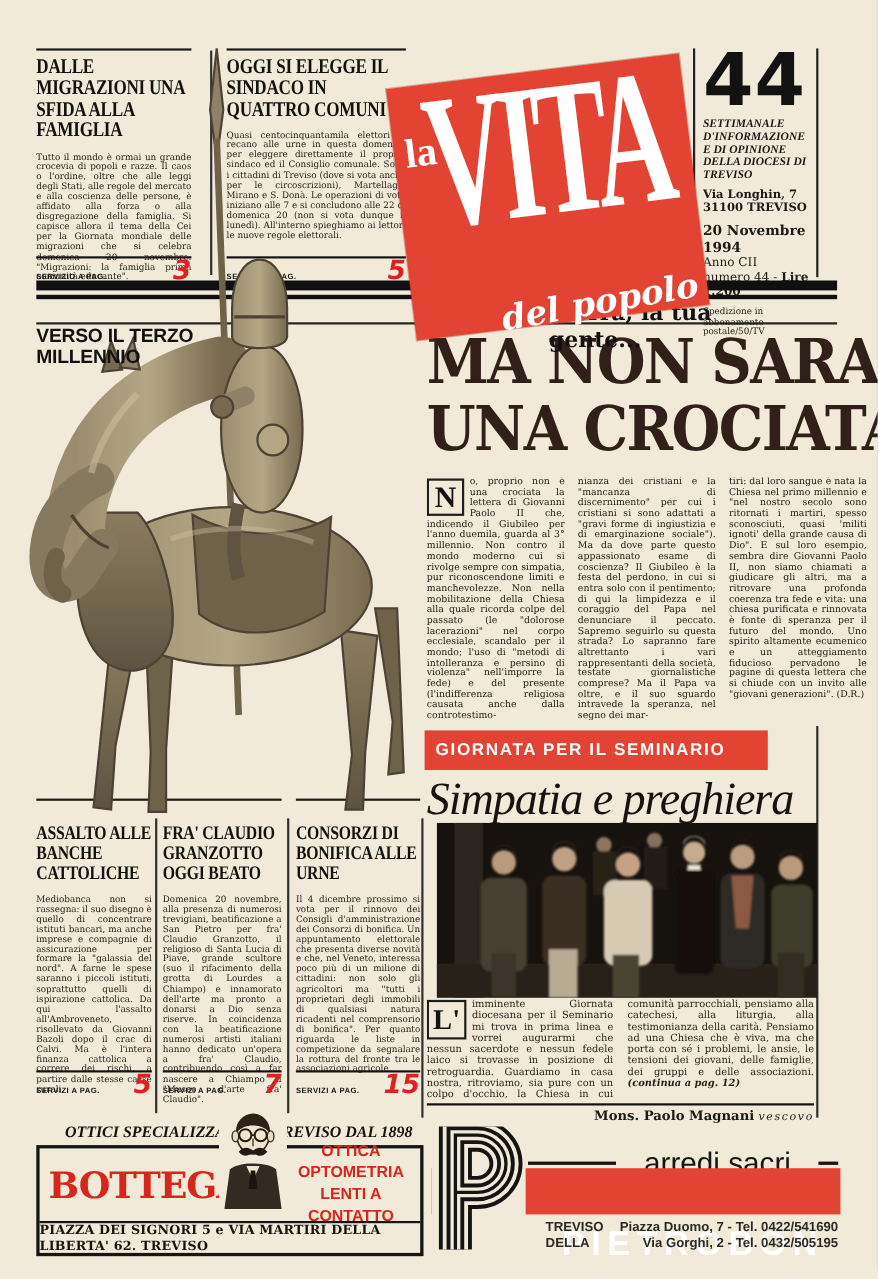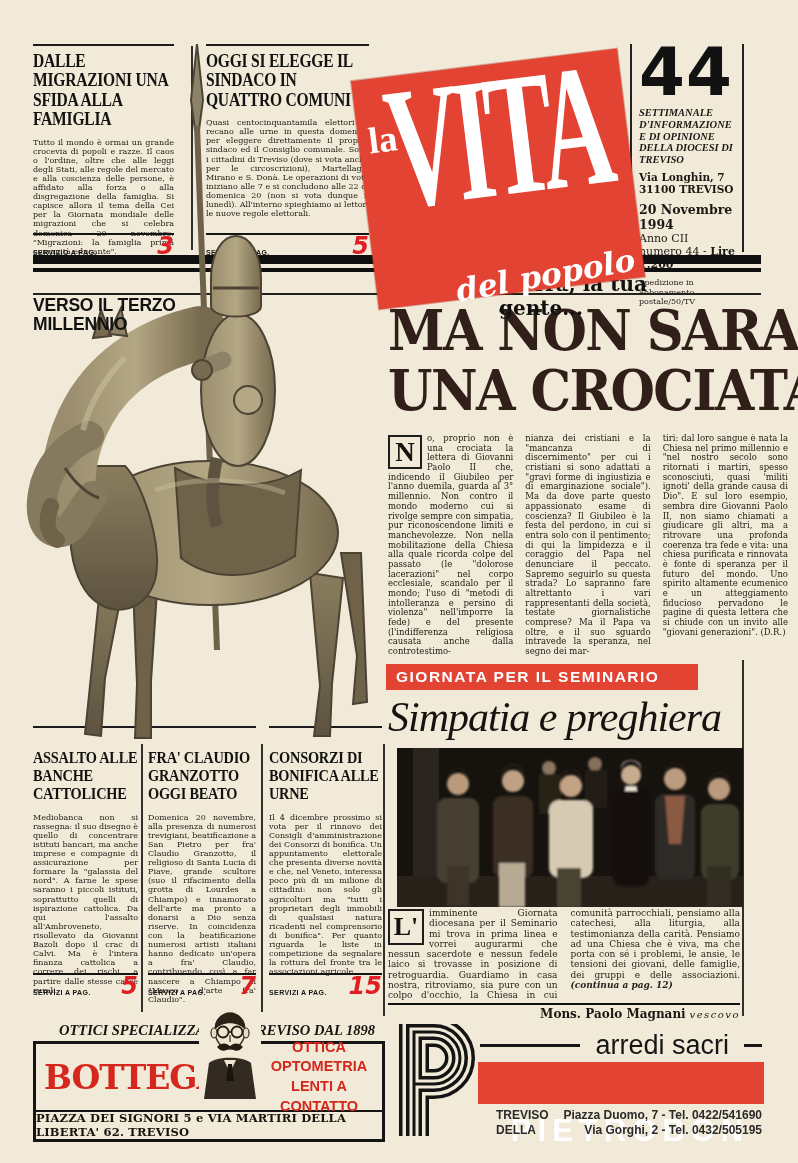--- a/index.html
+++ b/index.html
@@ -79,21 +79,21 @@
     color:#242019; }
   .dropcap { float:left; border:2.5px solid #1d1d1d; width:34px; height:34px;
     margin:1px 5px 0 0; text-align:center;
     font-family:"Liberation Serif", serif; font-size:27px; line-height:30px;
     font-weight:bold; color:#15130f; }
   #caption { left:167px; top:612px; width:137px; z-index:7;
     font-size:13.5px; line-height:1.2; color:#15130f; font-weight:500; }
 
   
   #sem { left:386px; top:664px; width:358px; height:352px; }
-  .sem-bar { width:312px; height:26px; background:#e24333;
+  .sem-bar { width:312px; height:36px; background:#e24333;
     display:flex; align-items:center; padding-left:10px; }
   .sem-bar span { color:#fff; font-family:"Liberation Sans", sans-serif;
     font-weight:800; font-size:15.5px; letter-spacing:1.5px; }
   .sem-title { margin:3px 0 0 2px; font-family:"Liberation Serif", serif;
     font-style:italic; font-size:42px; color:#15120f; letter-spacing:-1px; }
   .sem-photo { position:absolute; left:11px; top:84px; width:346px; height:159px; }
   .sem-cols { position:absolute; left:2px; top:244px; width:352px; height:92px;
     display:flex; gap:13px; overflow:hidden; }
   .scol { flex:1; font-size:9px; line-height:1.14; text-align:justify; color:#241f18; }
   .dropcap.sem { width:36px; height:36px; font-size:26px; line-height:32px; }
@@ -120,22 +120,22 @@
     letter-spacing:-1px; color:#d5271d; padding-left:8px; width:172px; }
   .bt-gap { width:50px; }
   .bt-services { flex:1; text-align:center; color:#d5271d;
     font-family:"Liberation Sans", sans-serif; font-weight:800;
     font-size:14.5px; line-height:1.35; padding-right:2px; }
   .bt-addr { height:25px; display:flex; align-items:center; justify-content:center;
     font-weight:bold; font-size:11.5px; letter-spacing:0.2px; color:#17130e; }
   .bt-face { position:absolute; left:166px; top:-21px; width:62px; height:98px; z-index:2; }
 
   #ad-pietrobon { left:392px; top:1024px; width:372px; height:122px; }
-  .pt-tag { position:absolute; left:88px; top:6px; right:2px;
-    display:flex; align-items:center; gap:15px;text-align:right; }
+  .pt-tag { position:absolute; left:88px; top:18px; right:2px;
+    display:flex; align-items:center; gap:25px;text-align:right; }
   .pt-line { flex:1; height:3px; background:#161616; }
   .pt-line-end { width:18px; height:3px; background:#161616; }
   .pt-tag span { font-family:"Liberation Sans", sans-serif; font-size:27px; color:#161616; }
   .pt-bar { position:absolute; left:0; top:38px; width:372px; height:42px; background:#e24333; }
   .pt-name { position:absolute; left:104px; top:38px; width:268px; height:42px;
     display:flex; align-items:center; justify-content:center;
     color:#fff; font-family:"Liberation Sans", sans-serif; font-weight:900;
     font-size:31px; letter-spacing:6px;margin-top:48px; }
   .pt-addr { position:absolute; left:104px; top:84px; right:2px;
     font-family:"Liberation Sans", sans-serif; font-weight:bold;

